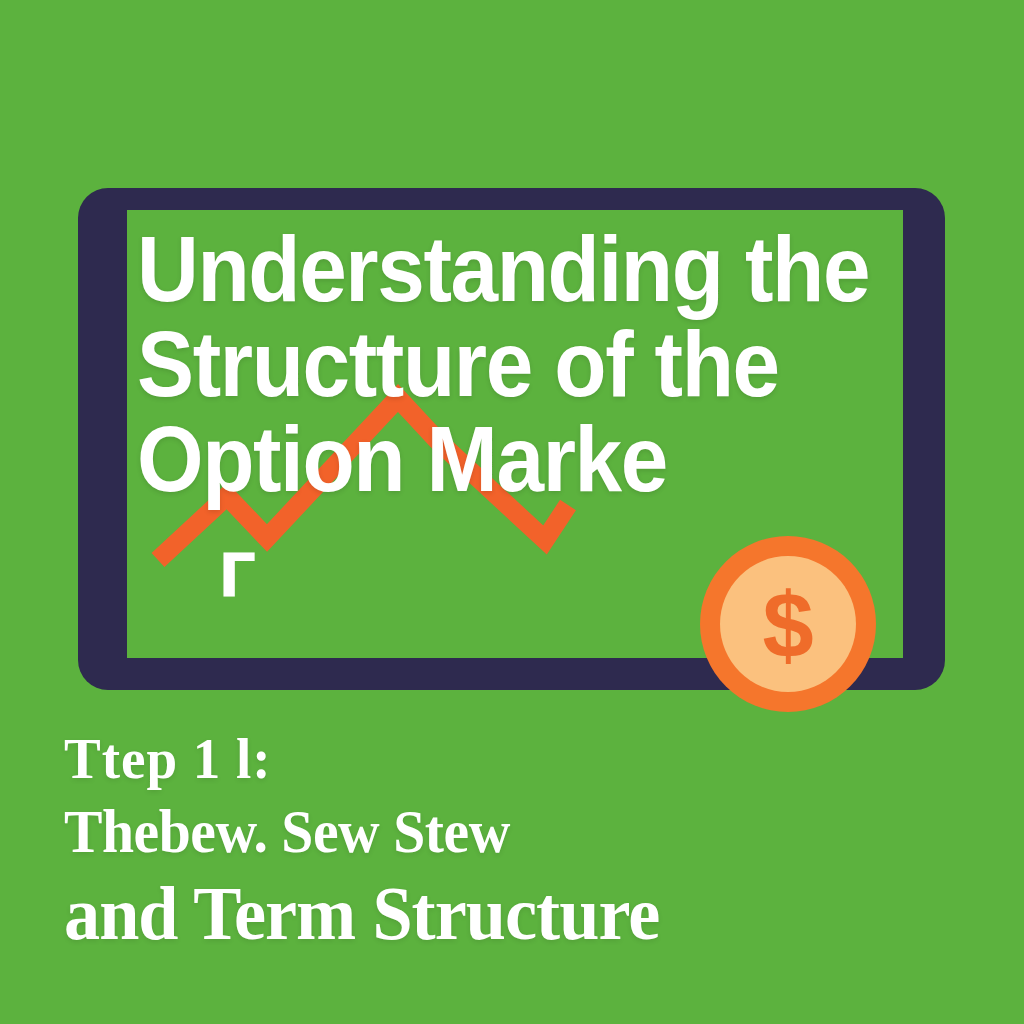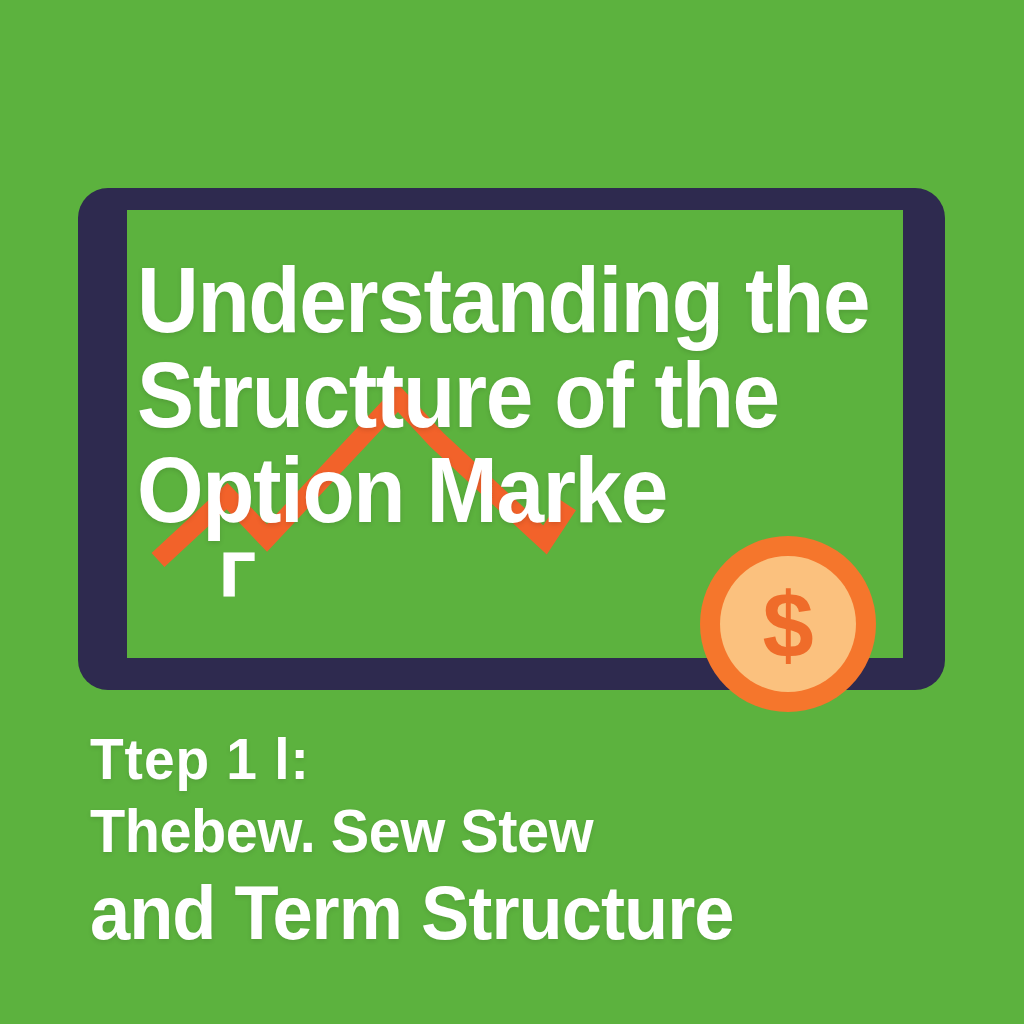--- a/index.html
+++ b/index.html
@@ -41,21 +41,20 @@
   }
 
   
   #headline {
     position: absolute;
     left: 137px;
     top: 222px;
     width: 790px;
     z-index: 6;
     pointer-events: none;
-    margin-top: 31px;
   }
   .hl-line {
     display: block;
     color: #ffffff;
     font-size: 92px;
     line-height: 95px;
     font-weight: 700;
     letter-spacing: -1.5px;
     white-space: nowrap;
     text-shadow: 0 2px 5px rgba(0,0,0,0.12);
@@ -92,24 +91,25 @@
     left: 698px;
     top: 534px;
     width: 180px;
     height: 180px;
     z-index: 7;
   }
 
   
   #caption {
     position: absolute;
-    left: 90px;
+    left: 64px;
     top: 726px;
     width: 900px;
     z-index: 5;
+    font-family: Liberation Serif, serif;
   }
   .cap-line {
     display: block;
     color: #ffffff;
     font-weight: 700;
     white-space: nowrap;
     text-shadow: 0 2px 5px rgba(0,0,0,0.10);
     transform-origin: left center;
   }
   .cap-1 {

